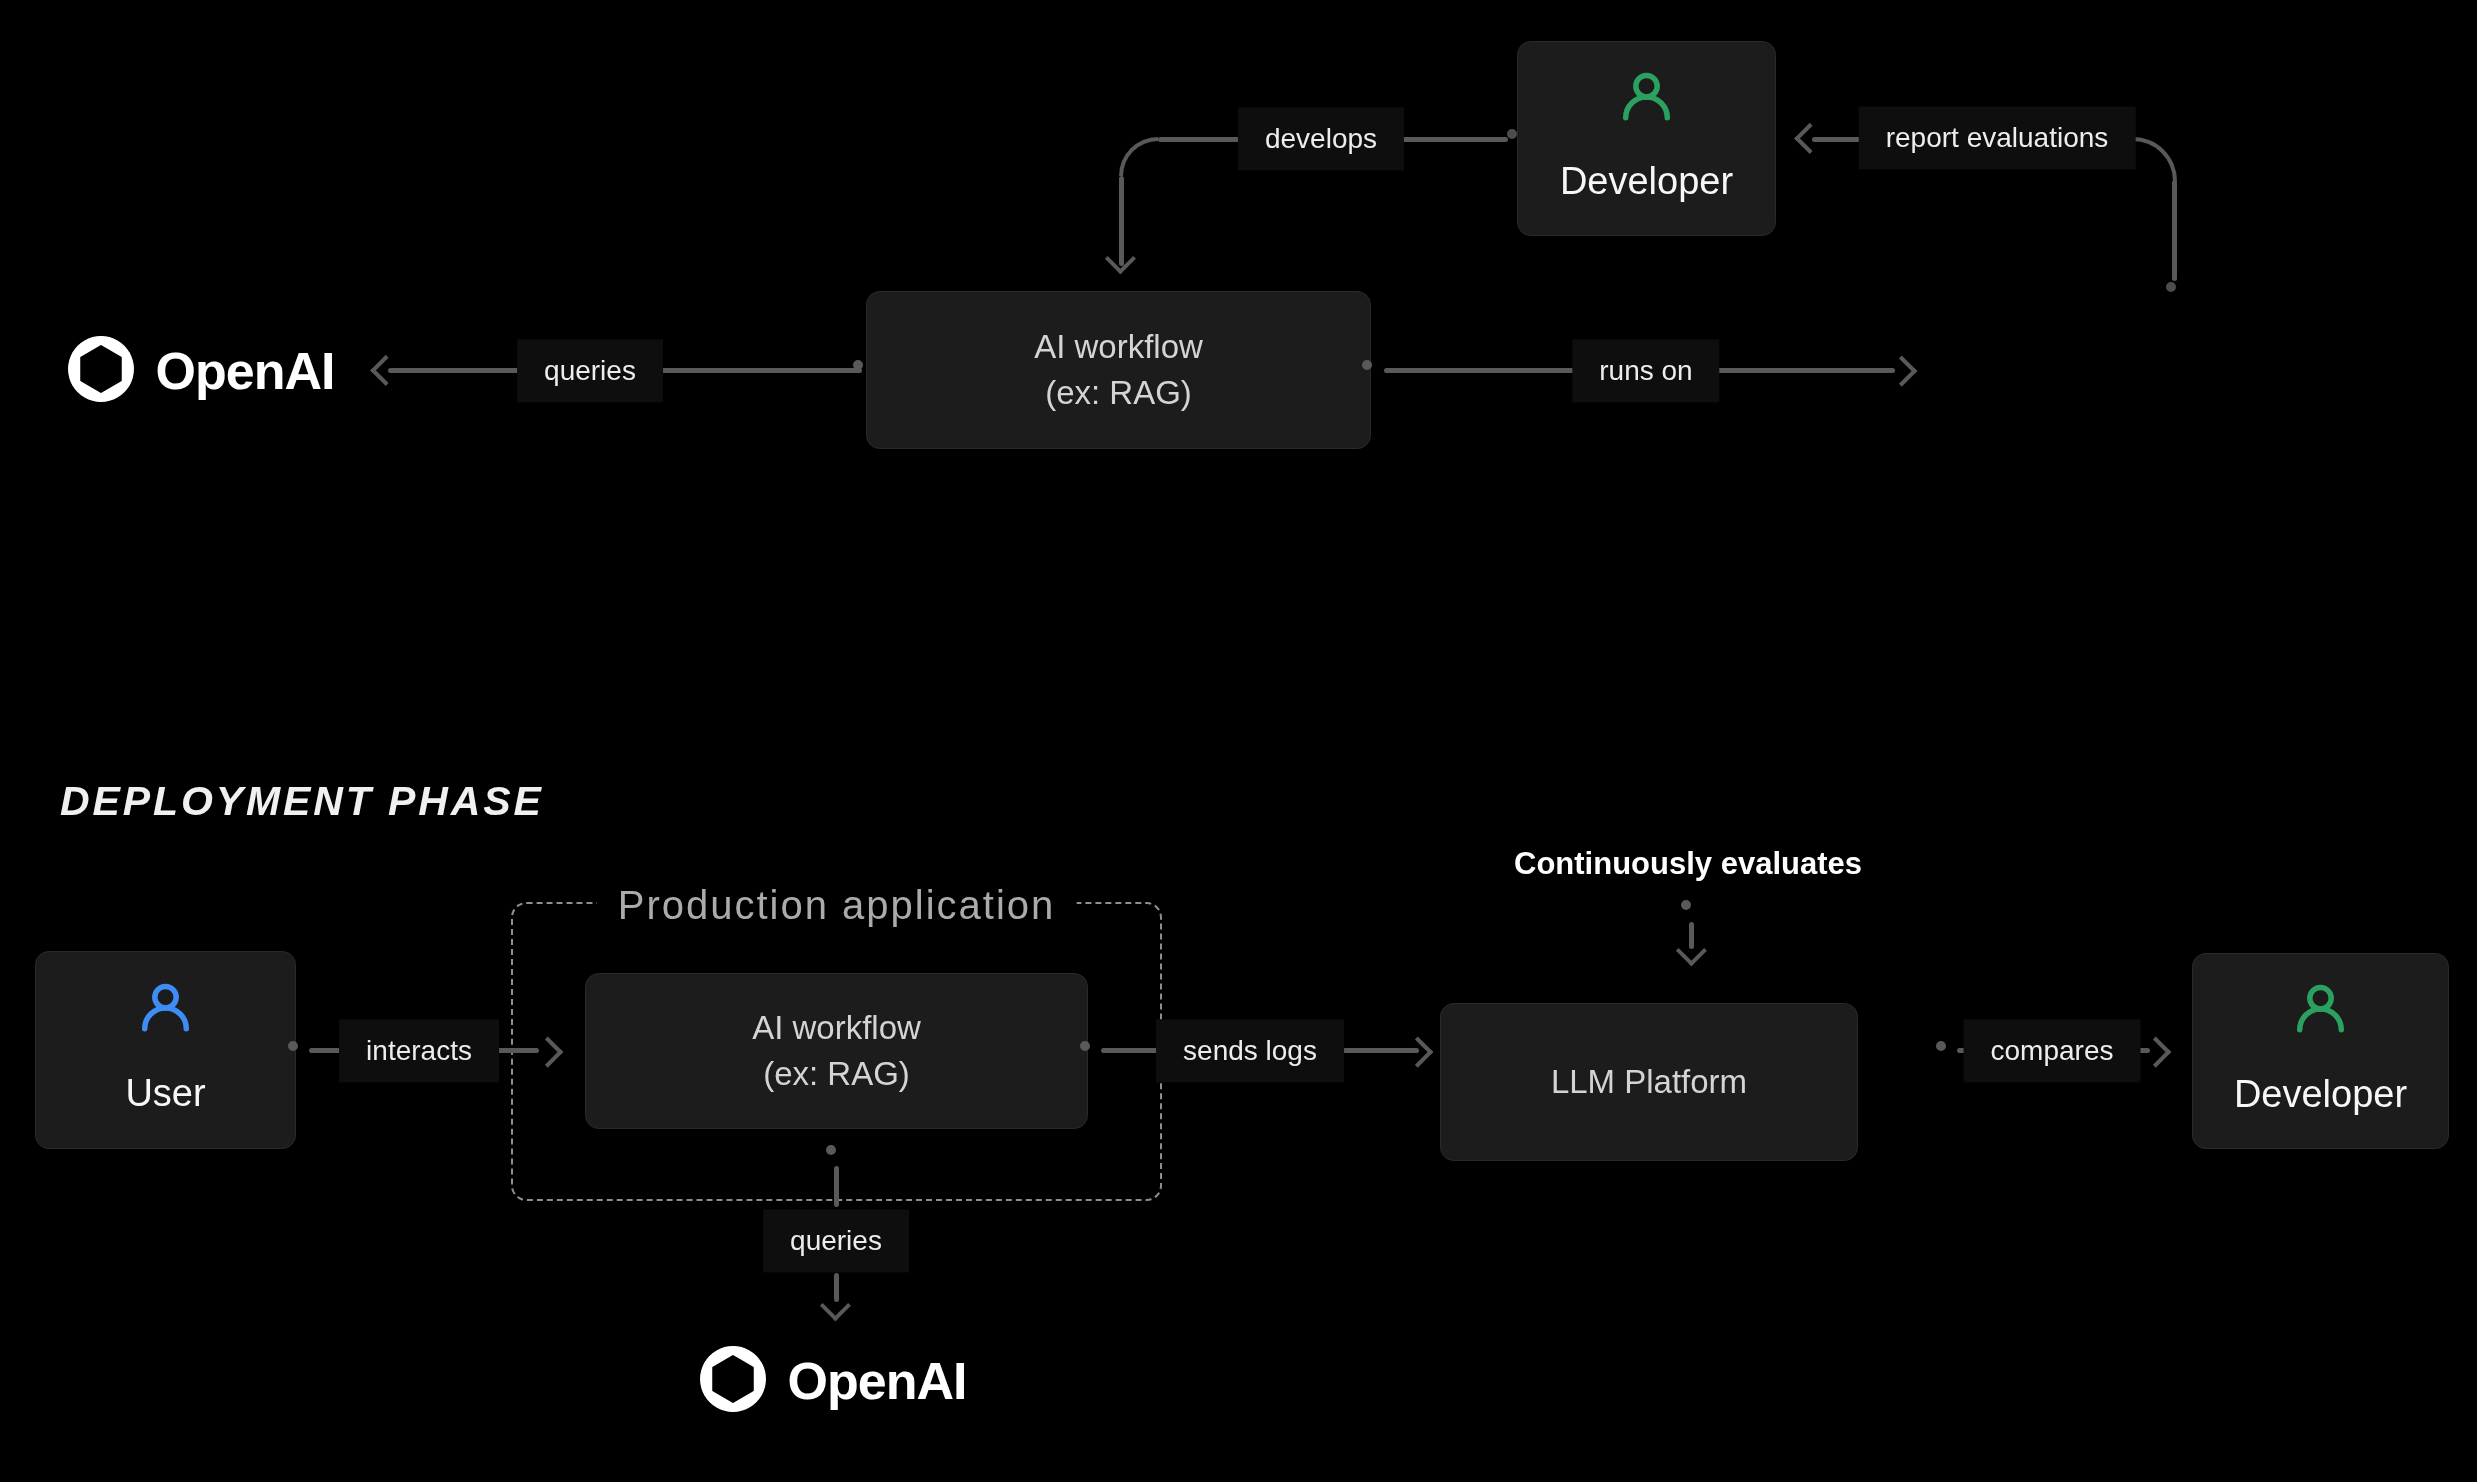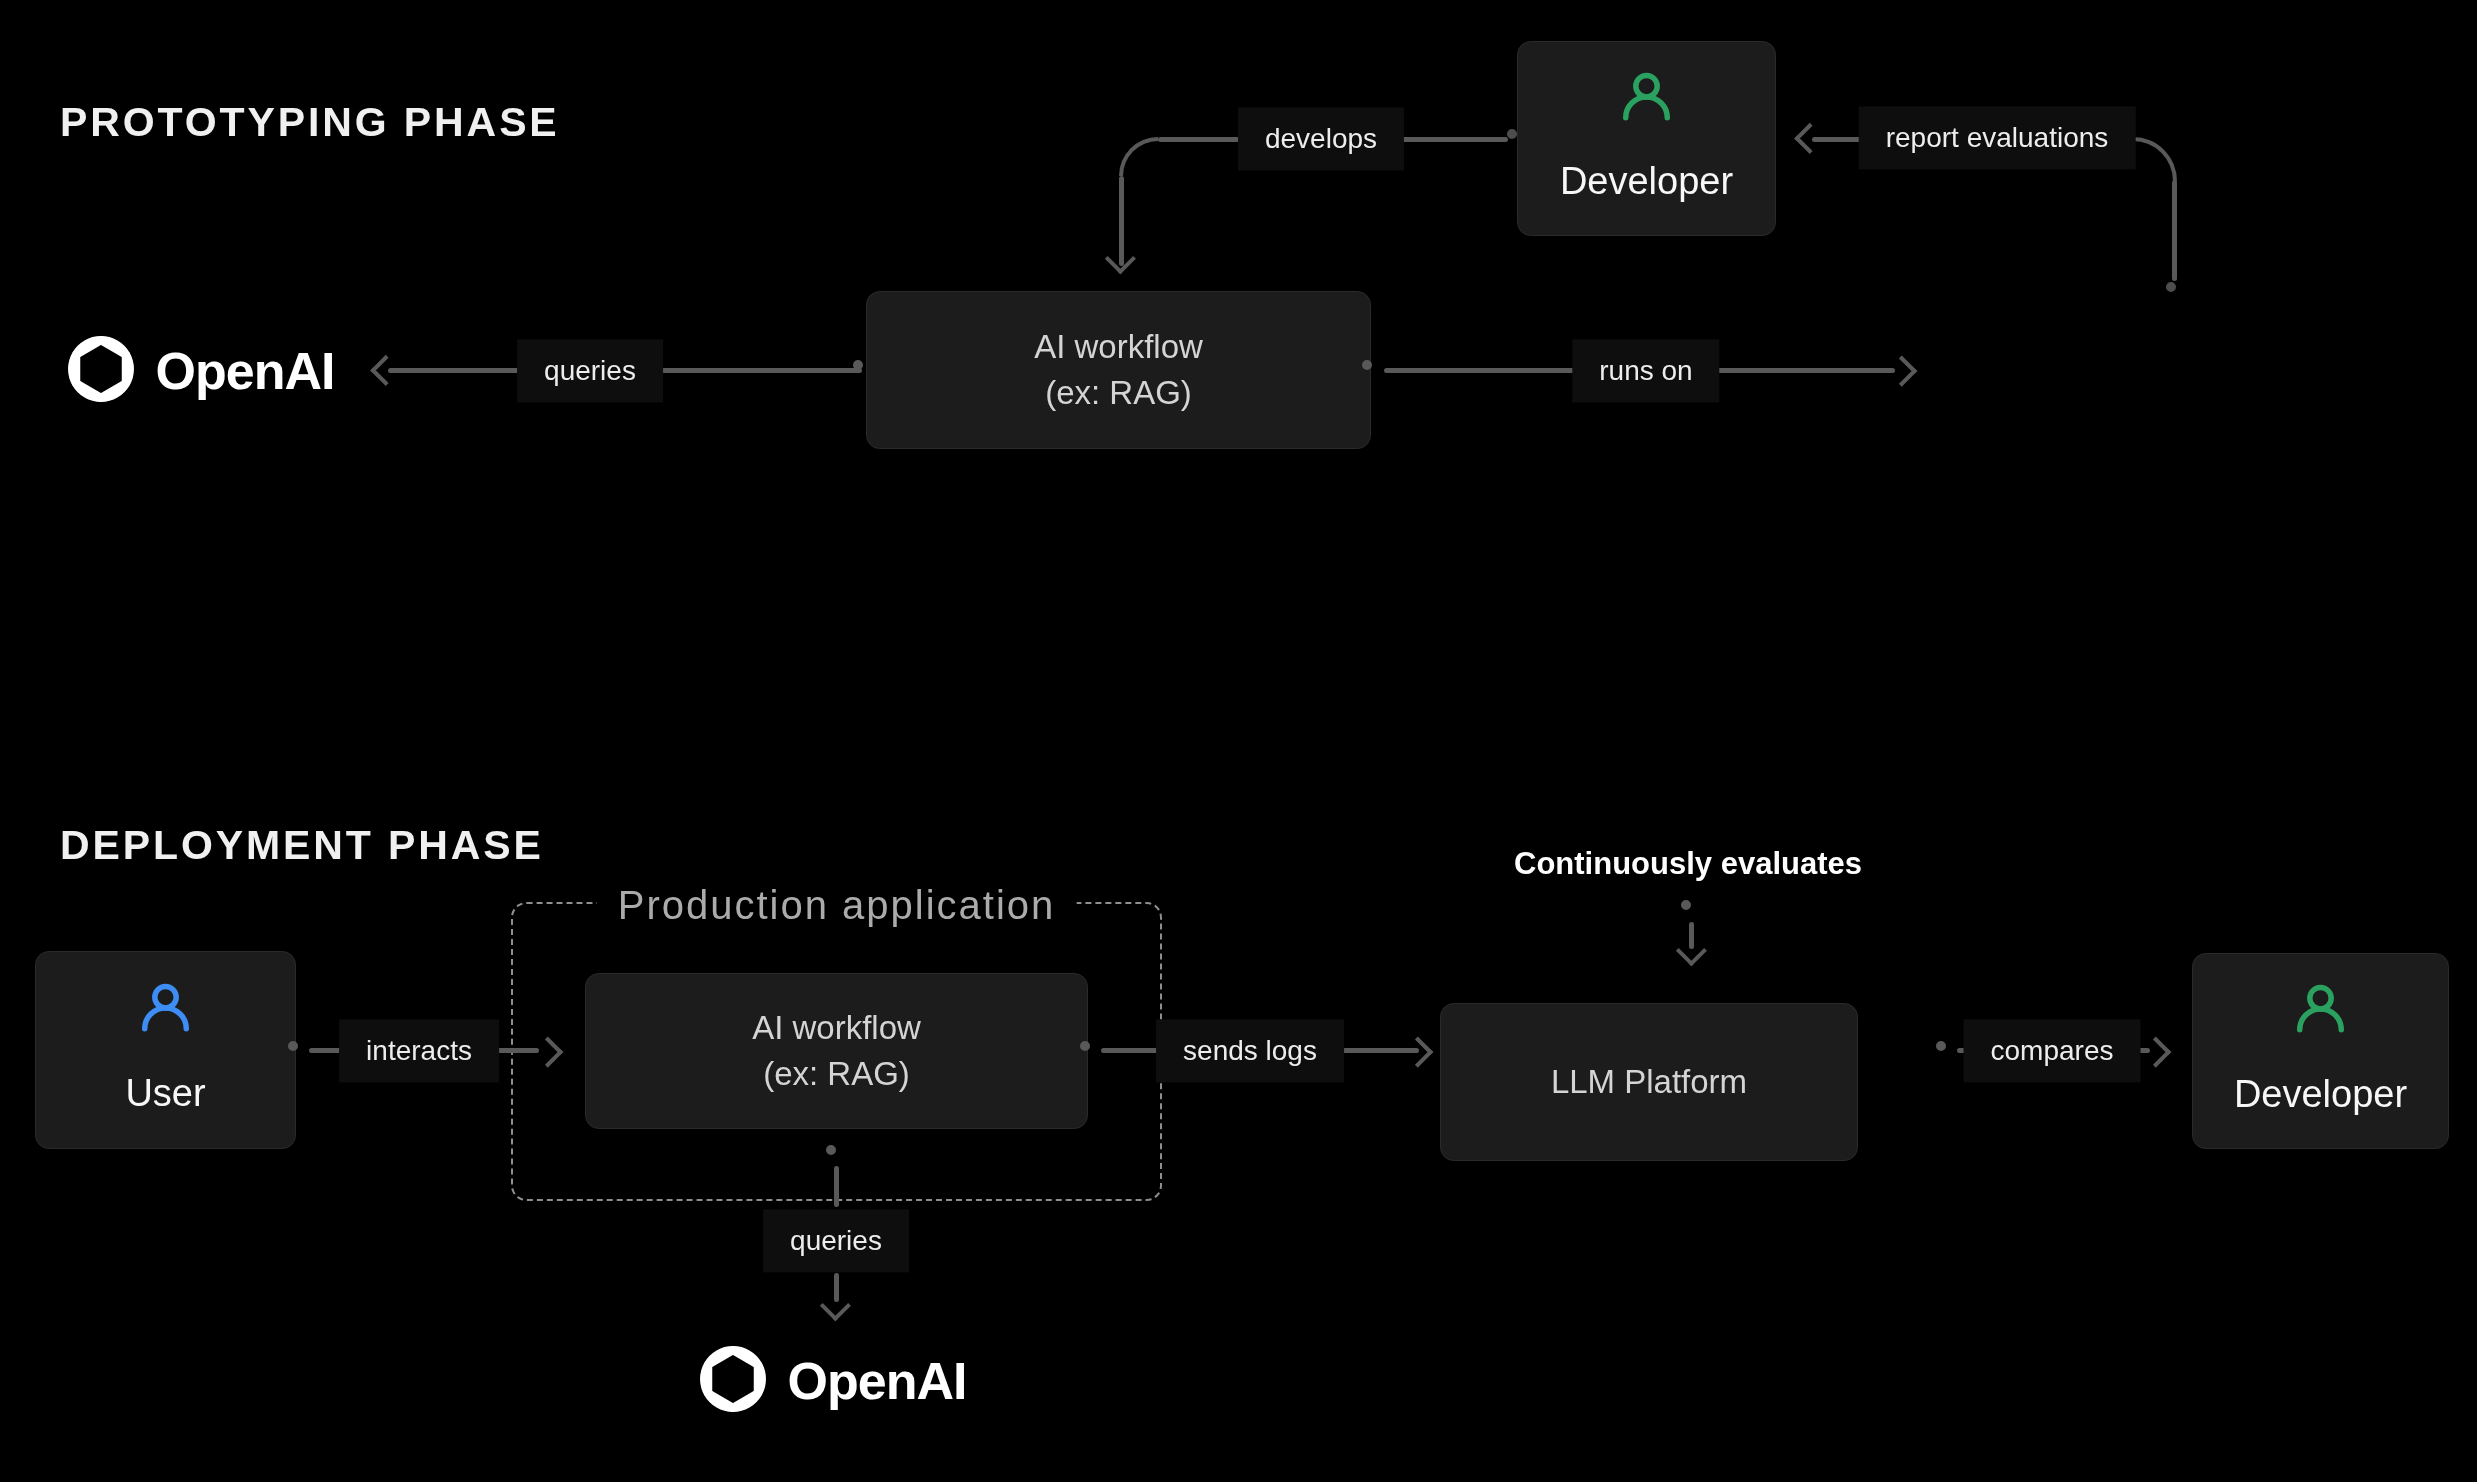--- a/index.html
+++ b/index.html
@@ -97,21 +97,20 @@
   .openai .wordmark{
     color:#ffffff;font-size:52px;font-weight:700;letter-spacing:-1px;
     line-height:1;white-space:nowrap;
   }
 </style>
 </head>
 <body>
 
 <div id="canvas">
 
-  <div class="phase-title" style="left:60px;top:99px;">PROTOTYPING PHASE</div>
 
   <div class="node" style="left:1517px;top:41px;width:259px;height:195px;">
     <span class="icon-green">
       <svg viewBox="0 0 48 48" width="57" height="57" fill="none" stroke="currentColor" stroke-width="4.6" stroke-linecap="round">
         <circle cx="24" cy="14.5" r="9"></circle>
         <path d="M 6.5,41 a 17.5,17.5 0 0 1 35,0"></path>
       </svg>
     </span>
     <div class="persona-label">Developer</div>
   </div>
@@ -165,21 +164,21 @@
   <div class="chip" style="left:1646px;top:371px;">runs on</div>
   <span class="chev chev-right" style="left:1891px;top:360px;"></span>
 
   <span class="chev chev-left" style="left:1799px;top:128px;"></span>
   <div class="hline" style="left:1812px;top:137px;width:321px;"></div>
   <div class="elbow elbow-tr" style="left:2133px;top:137px;width:44px;height:44px;"></div>
   <div class="vline" style="left:2172px;top:180px;height:101px;"></div>
   <div class="dot dot-white" style="left:2166px;top:282px;"></div>
   <div class="chip" style="left:1997px;top:138px;">report evaluations</div>
 
-  <div class="phase-title" style="left:60px;top:822px;">DEPLOYMENT PHASE</div>
+  <div class="phase-title" style="left:60px;top:778px;font-style:italic;">DEPLOYMENT PHASE</div>
 
   <div class="node" style="left:35px;top:951px;width:261px;height:198px;">
     <span class="icon-blue">
       <svg viewBox="0 0 48 48" width="57" height="57" fill="none" stroke="currentColor" stroke-width="4.6" stroke-linecap="round">
         <circle cx="24" cy="14.5" r="9"></circle>
         <path d="M 6.5,41 a 17.5,17.5 0 0 1 35,0"></path>
       </svg>
     </span>
     <div class="persona-label">User</div>
   </div>

